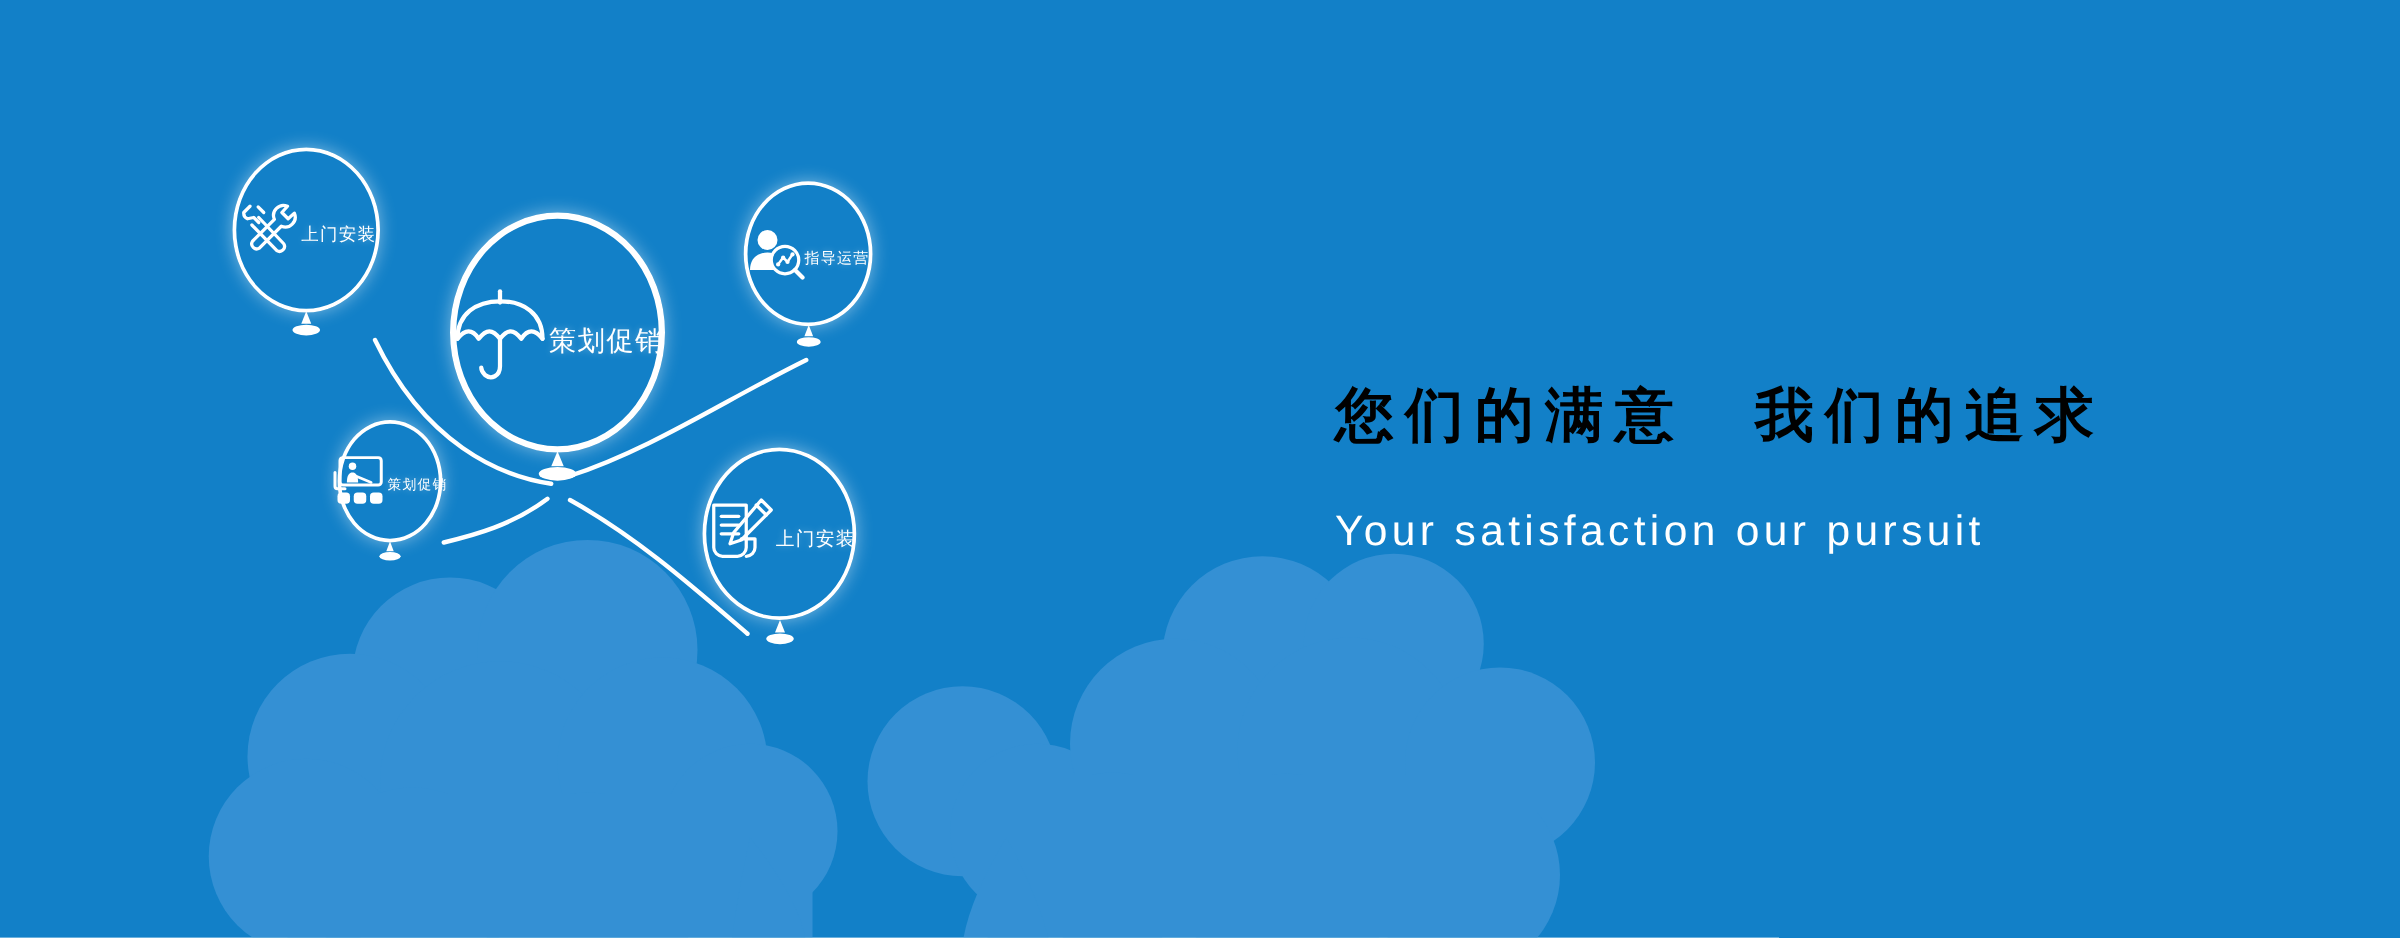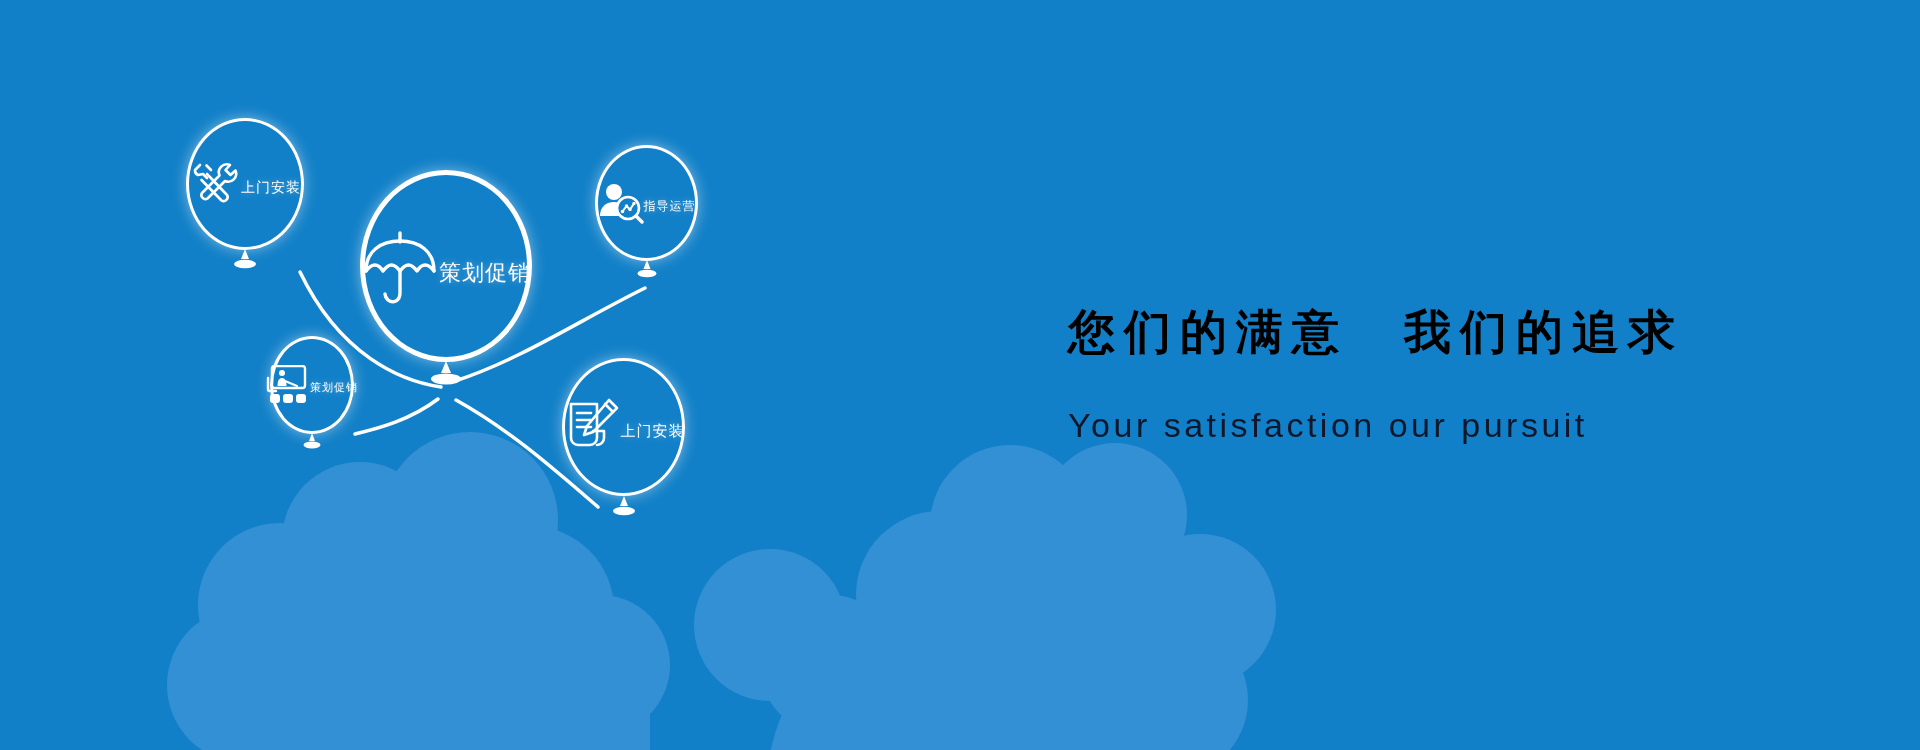--- a/index.html
+++ b/index.html
@@ -103,21 +103,21 @@
   }
   #headline {
     color:#000000;
     font-size:47px;
     font-weight:bold;
     letter-spacing:9px;
     line-height:1.15;
     white-space:pre;
   }
   #subhead {
-    color:#0f172a;
+    color:#ffffff;
     font-size:34px;
     letter-spacing:3.5px;
     margin-top:46px;
     white-space:pre;
   }
 </style>
 </head>
 <body>
 
 <div id="banner">

